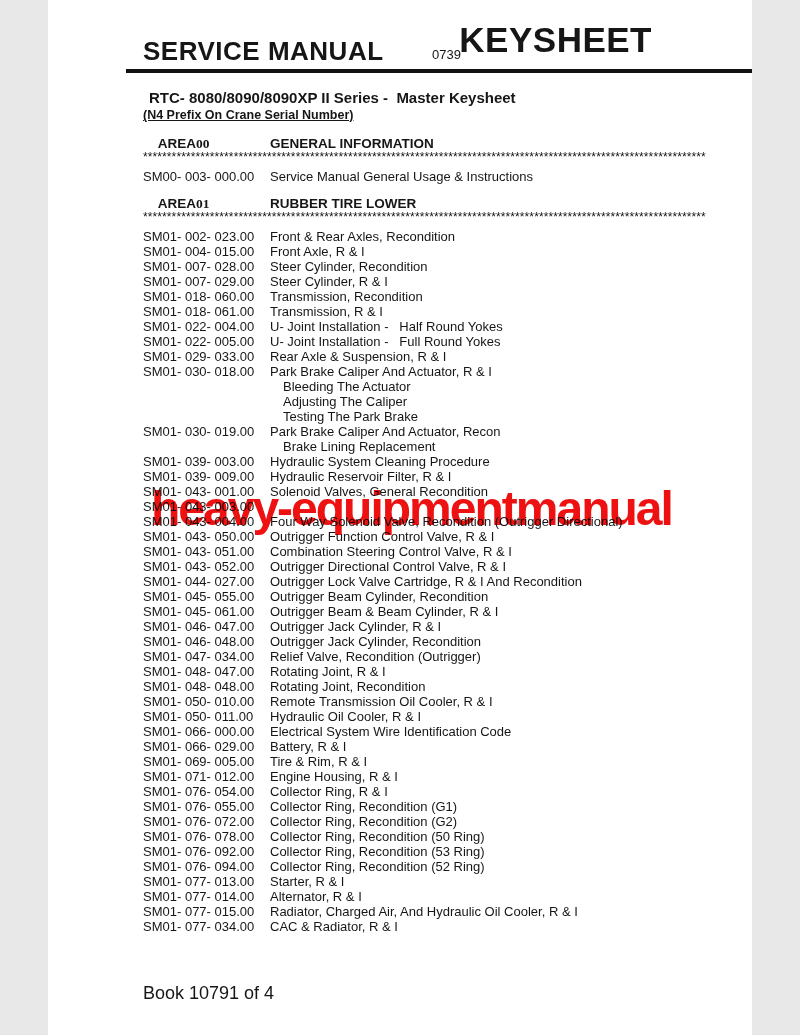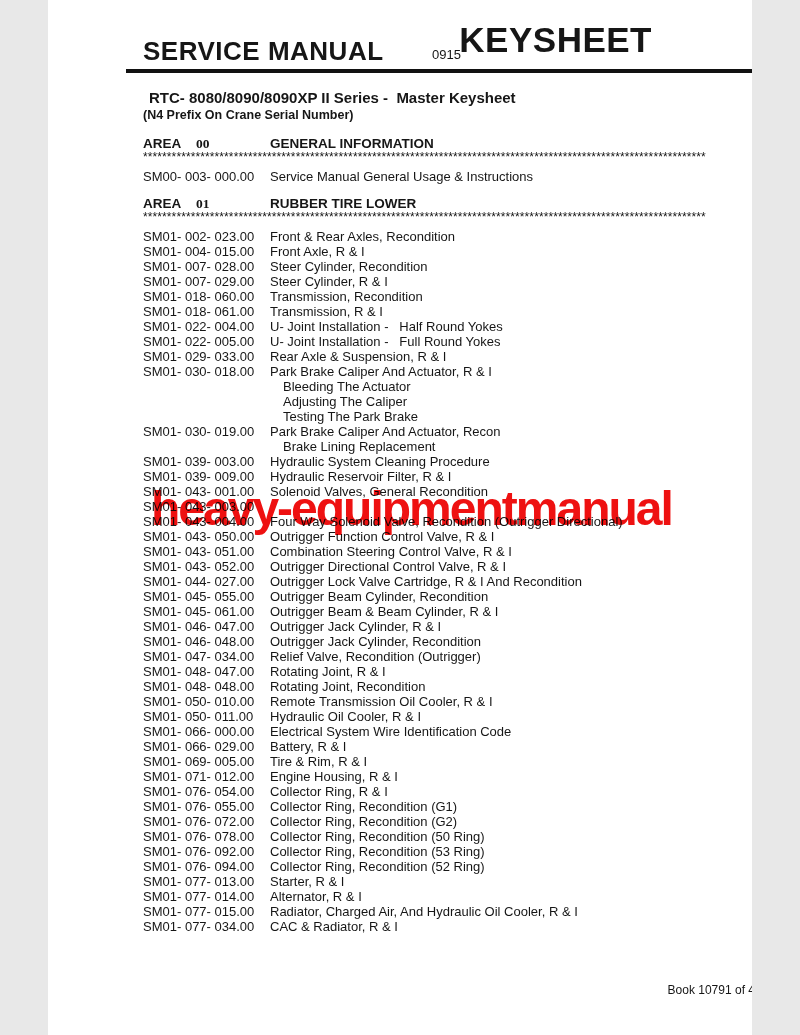--- a/index.html
+++ b/index.html
@@ -29,31 +29,31 @@
     position:absolute;left:78px;top:69px;width:649px;height:4px;
     background:#111111;
   }
   
   .doc-title{
     position:absolute;left:95px;top:89px;
     font-size:15px;font-weight:bold;white-space:pre;margin-left:6px;
   }
   .doc-subtitle{
     position:absolute;left:95px;top:108px;
-    font-size:12.5px;font-weight:bold;white-space:pre;
+    font-size:12.5px;font-weight:bold;white-space:pre;text-decoration:underline;
   }
   
   .content{
     position:absolute;left:95px;top:136px;width:612px;
     font-size:13px;line-height:15px;
   }
   .section{margin:0;}
   .section + .section{margin-top:12px;}
   .area-head{display:flex;font-weight:bold;font-size:13.5px;white-space:pre;}
-  .area-label{display:inline-block;width:53px;}
+  .area-label{display:inline-block;width:53px;text-align:right;}
   .area-num{display:inline-block;width:74px;font-family:Liberation Serif, serif;}
   .stars{
     width:610px;overflow:hidden;white-space:nowrap;
     font-size:12px;line-height:13px;letter-spacing:.1px;
   }
   .entries{margin-top:5px;}
   .entry-row{display:flex;white-space:pre;}
   .entry-code{display:inline-block;width:127px;flex:0 0 127px;}
   .entry-desc{white-space:pre;}
   .entry-sub{padding-left:140px;white-space:pre;}
@@ -62,31 +62,31 @@
     position:absolute;left:103px;top:481px;
     font-size:48px;font-weight:bold;letter-spacing:-2px;
     color:#ee1111;
     mix-blend-mode:multiply;
     white-space:pre;
     pointer-events:none;
   }
   
   .footer{
     position:absolute;left:95px;top:983px;width:612px;
-    display:flex;justify-content:flex-end;
-    font-size:12px;
+    display:flex;justify-content:flex-start;
+    font-size:18px;
   }
 </style>
 </head>
 <body>
 
 <div class="page">
 
   <div class="hdr-left">SERVICE MANUAL</div>
-  <div class="hdr-center">0915</div>
+  <div class="hdr-center">0739</div>
   <div class="hdr-right">KEYSHEET</div>
   <div class="hdr-rule"></div>
 
   <div class="doc-title">RTC- 8080/8090/8090XP II Series -  Master Keysheet</div>
   <div class="doc-subtitle">(N4 Prefix On Crane Serial Number)</div>
 
   <div class="content" id="sections">
       <div class="section">
         <div class="area-head"><span class="area-label">AREA</span><span class="area-num">00</span><span class="area-title">GENERAL INFORMATION</span></div>
         <div class="stars">**********************************************************************************************************************</div>

